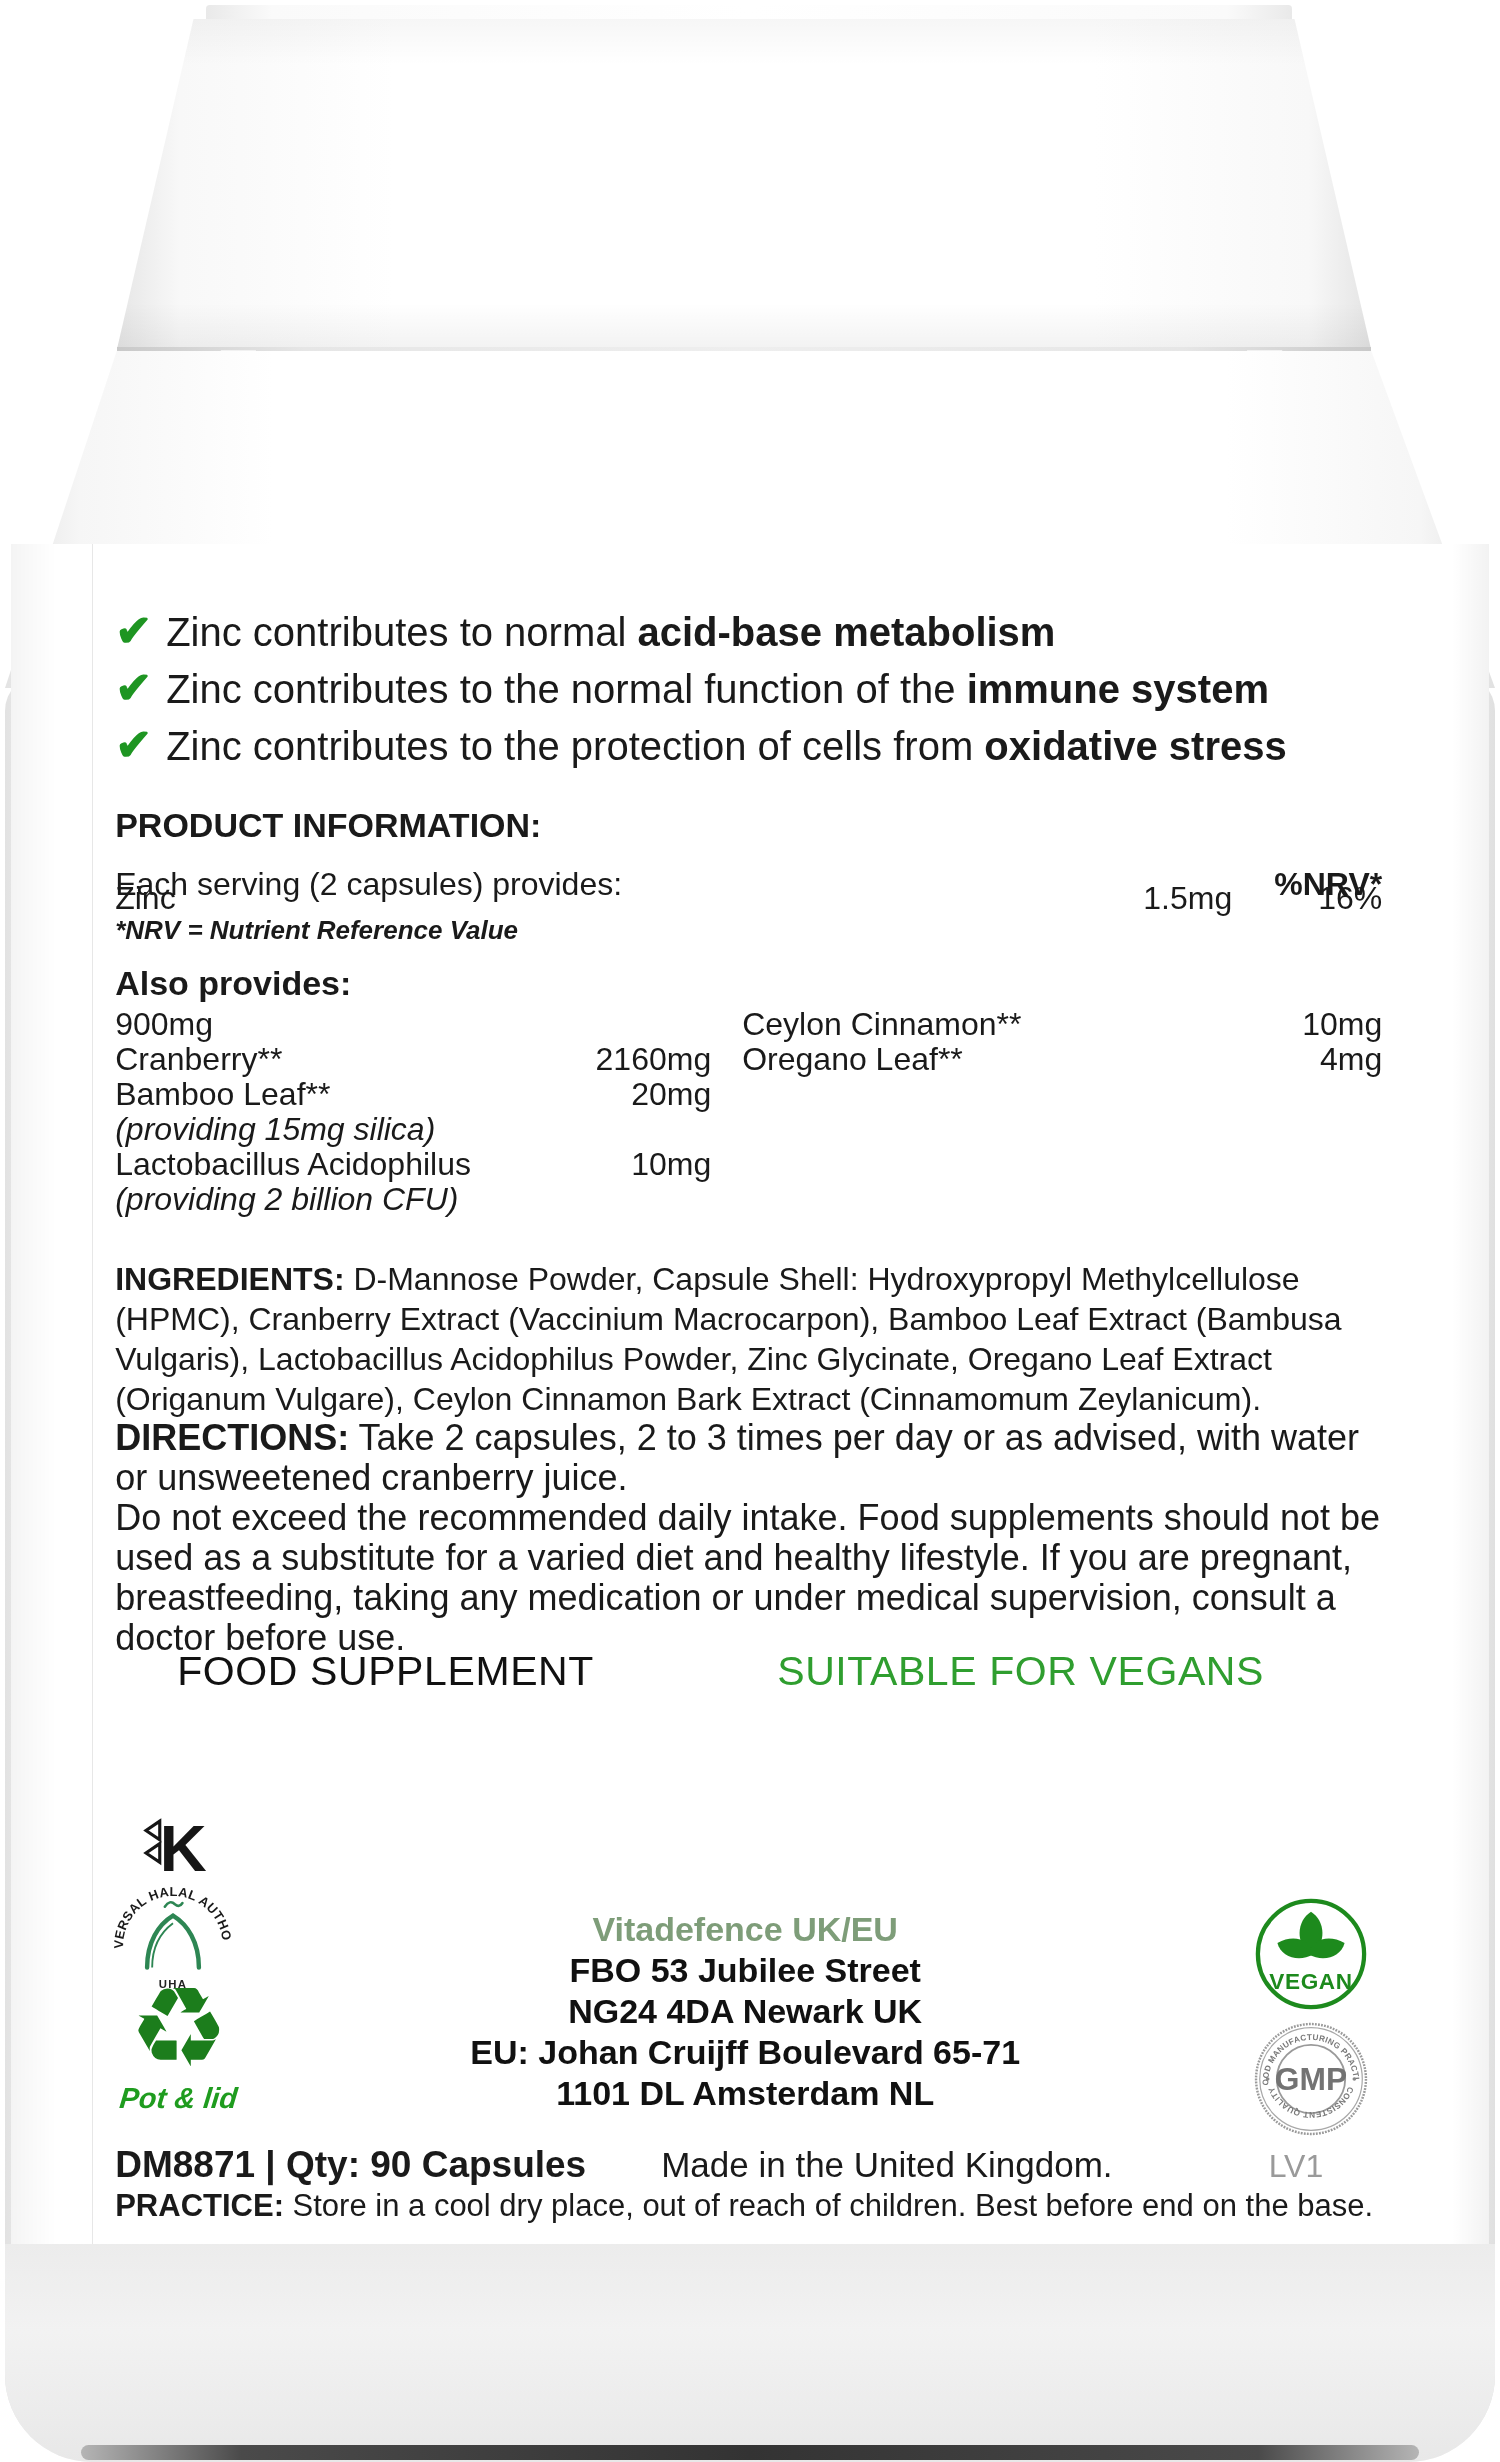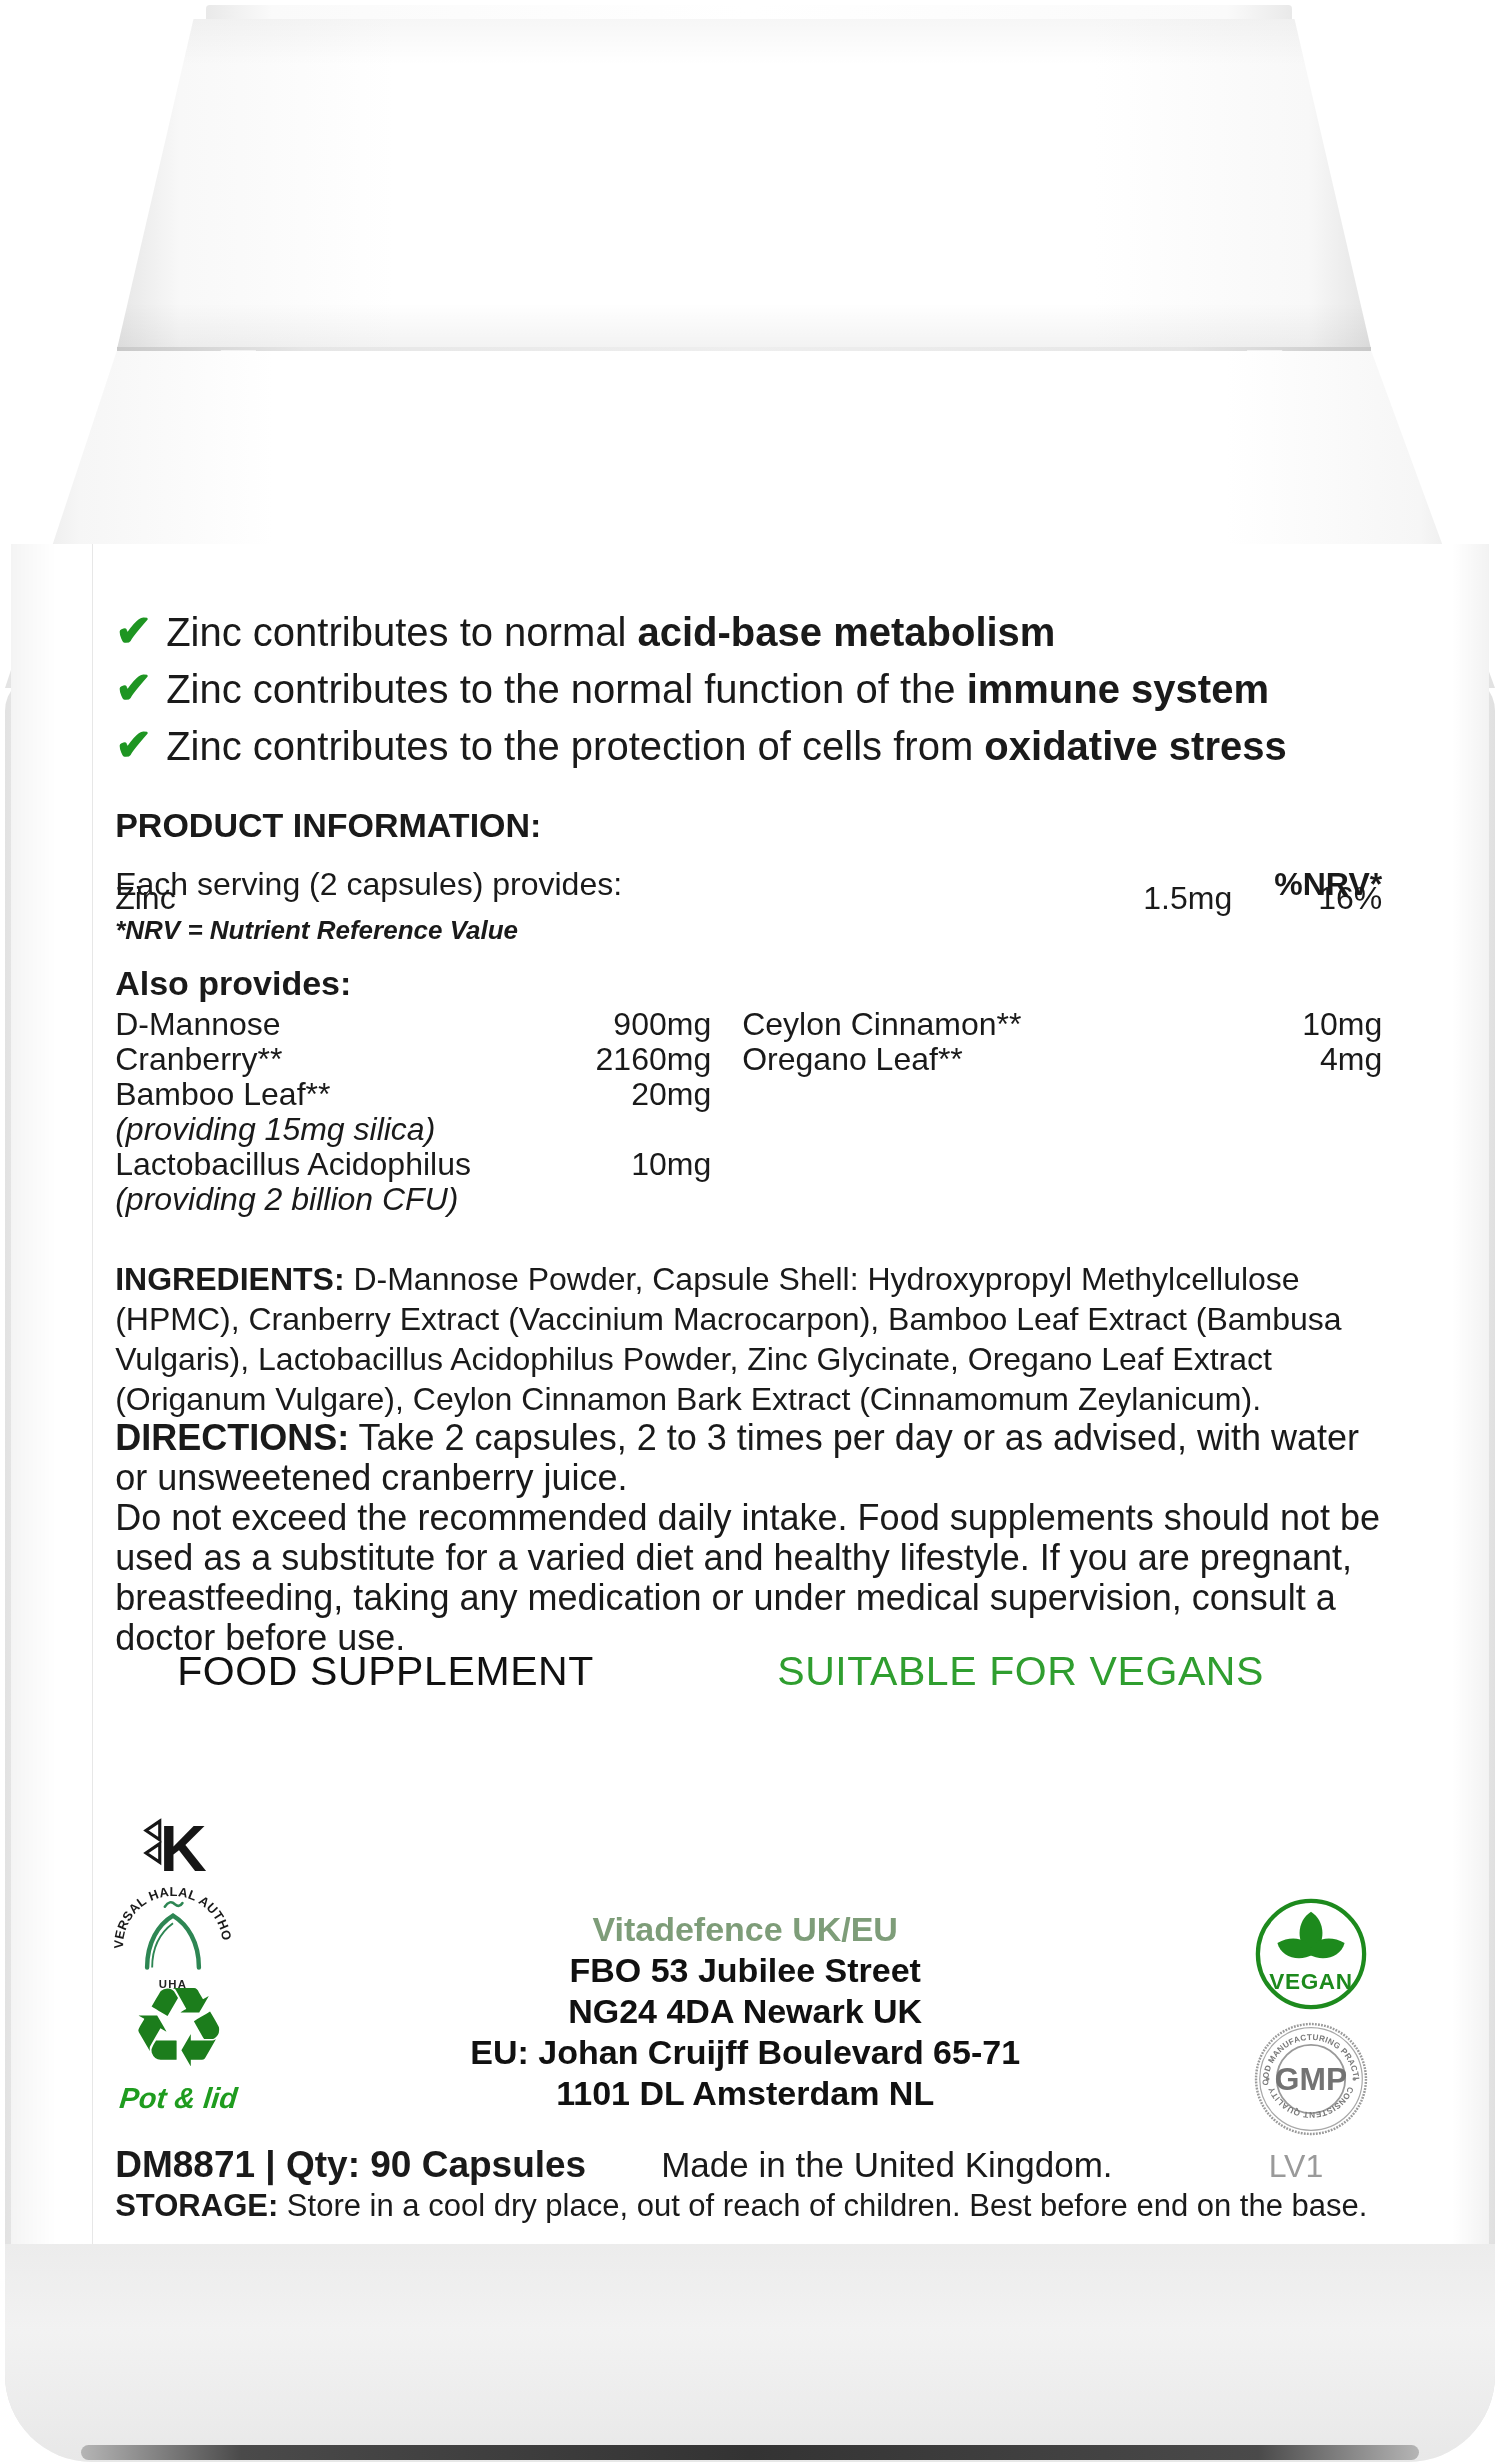--- a/index.html
+++ b/index.html
@@ -141,21 +141,20 @@
       <span class="grow">Zinc</span>
       <span class="colamt">1.5mg</span>
       <span class="colnrv">16%</span>
     </div>
     <div class="sec also-head">Also provides:</div>
 
     <div class="sec nrvnote">*NRV = Nutrient Reference Value</div>
     <div class="sec tbl">
       <div class="trow">
         <span class="lcol">
-            <span class="nm">D-Mannose</span>
             <span class="amt">900mg</span>
           </span>
         <span class="gap"></span>
         <span class="rcol">
             <span class="nm">Ceylon Cinnamon**</span>
             <span class="amt">10mg</span>
           </span>
       </div>
       <div class="trow">
         <span class="lcol">
@@ -264,18 +263,18 @@
         <circle cx="166" cy="95" r="3" fill="#888"></circle>
       <text x="95" y="113" font-family="Liberation Sans, sans-serif" font-size="52" font-weight="bold" fill="#737373" text-anchor="middle">GMP</text>
     </svg>
 
     <div class="sec dmrow">
       <span class="sku">DM8871 | Qty: 90 Capsules</span>
       <span class="made">Made in the United Kingdom.</span>
       <span class="lv">LV1</span>
     </div>
     <div class="sec storage">
-      <b>STORAGE:</b><span> Store in a cool dry place, out of reach of children. Best before end on the base.</span>
+      <b>PRACTICE:</b><span> Store in a cool dry place, out of reach of children. Best before end on the base.</span>
     </div>
 
   </div>
 </div>
 
 
 </body></html>

